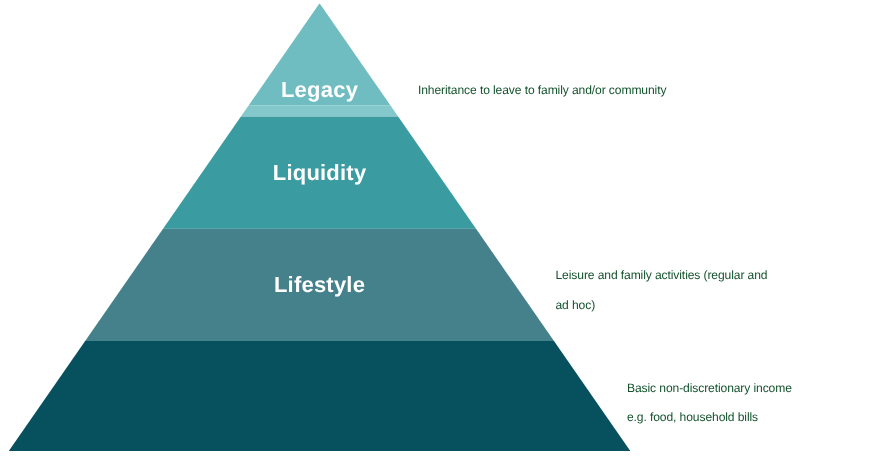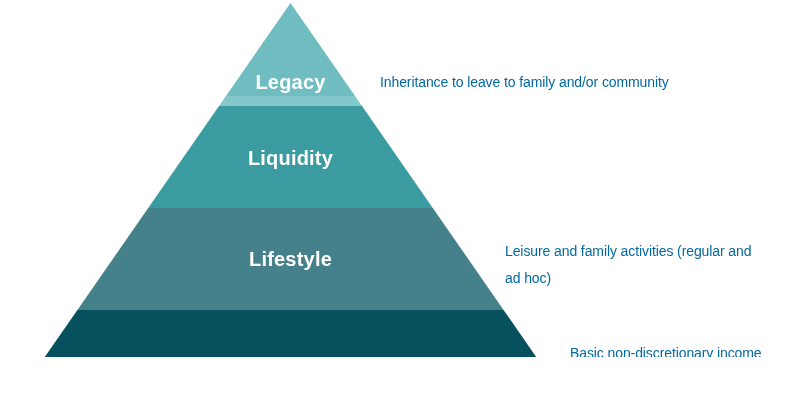--- a/index.html
+++ b/index.html
@@ -3,21 +3,21 @@
 <meta charset="utf-8">
 <style>
   html, body {
     margin: 0;
     padding: 0;
     background: #ffffff;
   }
   .canvas {
     position: relative;
     width: 810px;
-    height: 357px;
+    height: 417px;
     background: #ffffff;
     overflow: hidden;
     font-family: "Liberation Sans", sans-serif;
   }
   
   .pyramid {
     position: absolute;
     left: 8px;
     top: 3px;
     width: 565px;
@@ -44,22 +44,22 @@
     line-height: 24px;
     letter-spacing: 0.2px;
   }
   .lbl-legacy    { top: 70px; }
   .lbl-liquidity { top: 146px; }
   .lbl-lifestyle { top: 247px; }
   .lbl-longevity { top: 348px; }
   
   .desc {
     position: absolute;
-    color: #0369a1;
-    font-size: 14px;
+    color: #14532d;
+    font-size: 11px;
     line-height: 27px;
     white-space: pre-line;
     letter-spacing: -0.1px;
   }
   .desc-legacy    { left: 380px; top: 69px; }
   .desc-liquidity { left: 430px; top: 145px; }
   .desc-lifestyle { left: 505px; top: 238px; }
   .desc-longevity { left: 570px; top: 340px; }
 </style>
 </head>

